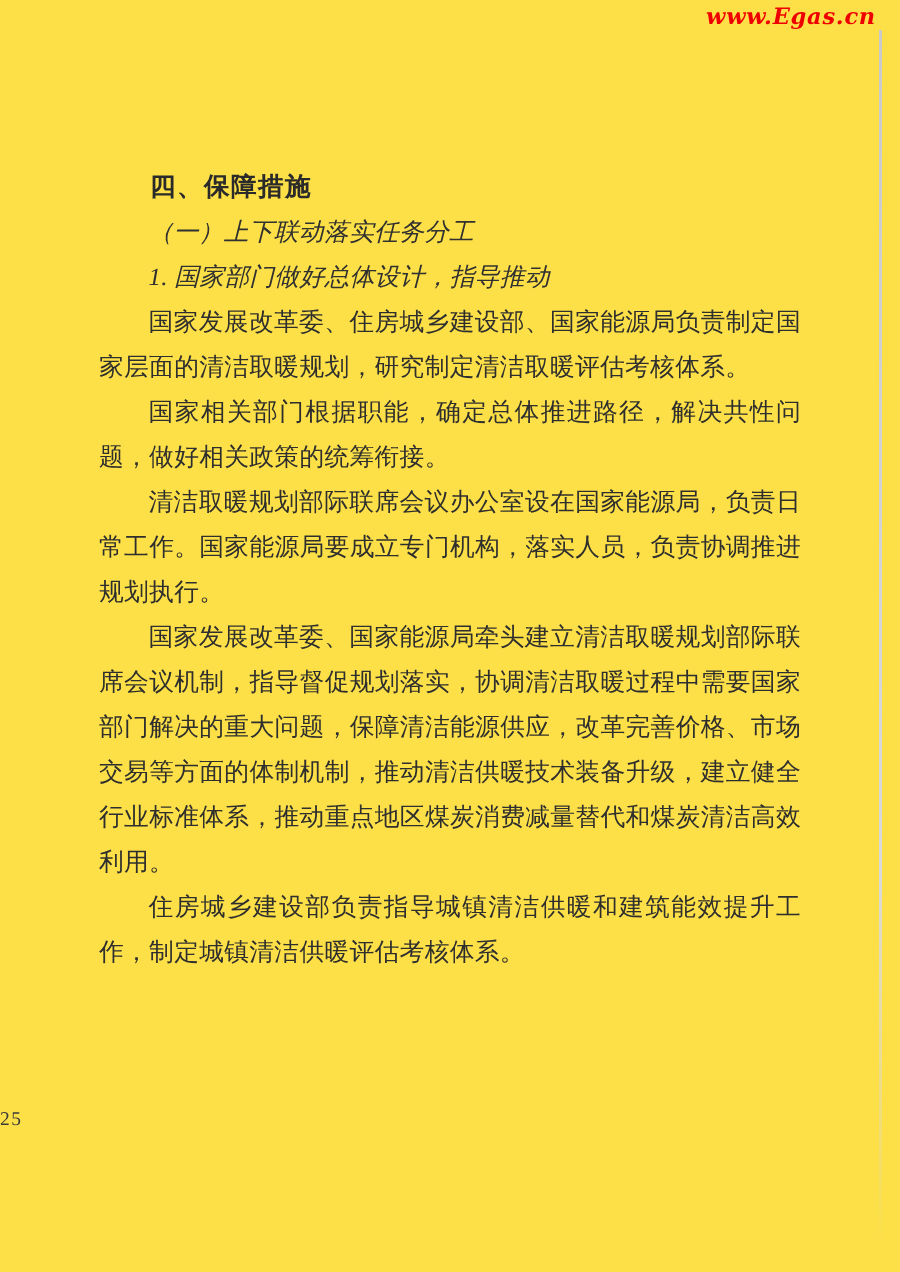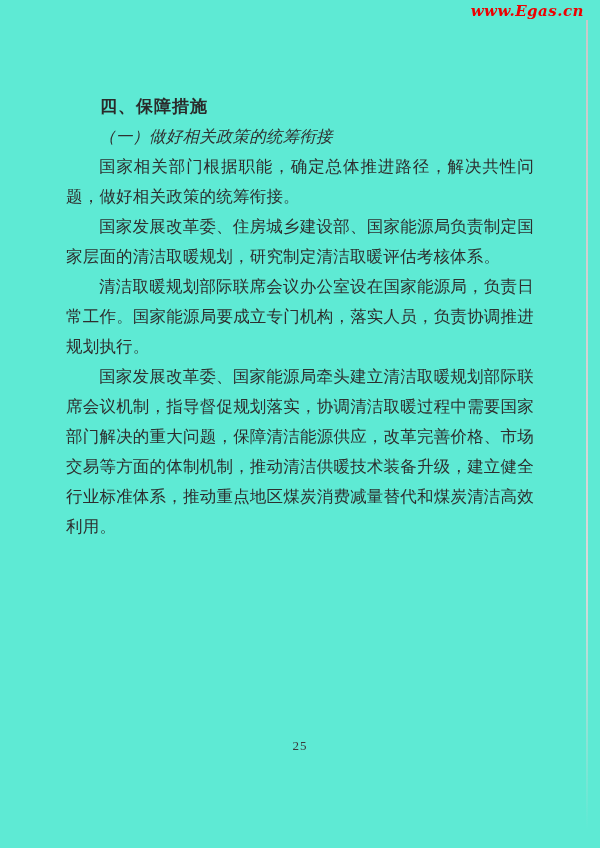--- a/index.html
+++ b/index.html
@@ -1,19 +1,19 @@
 <!DOCTYPE html>
 <html><head>
 <meta charset="utf-8">
 <style>
   html,body { margin:0; padding:0; background:#ffffff; }
   .page {
     position:relative;
     width:600px; height:848px;
-    background:#5eead4;
+    background:#fde047;
     overflow:hidden;
     font-family:"Liberation Serif","DejaVu Serif",serif;
     color:#2e2e2e;
   }
   .watermark {
     position:absolute;
     top:2px; right:16px;
     font-family:"DejaVu Serif","Liberation Serif",serif;
     font-style:italic;
     font-weight:bold;
@@ -22,21 +22,21 @@
     letter-spacing:0.5px;
   }
   .vline {
     position:absolute;
     right:12px; top:20px;
     width:2px; height:810px;
     background:linear-gradient(to bottom, #c9c9c9 0%, #d9d9d9 70%, rgba(217,217,217,0) 100%);
   }
   .content {
     position:absolute;
-    left:66px; top:92px;
+    left:66px; top:110px;
     width:468px;
     font-size:16.5px;
     line-height:30px;
     letter-spacing:0.2px;
     text-align:justify;
   }
   .h1 {
     margin:0;
     font-family:"Liberation Sans","DejaVu Sans",sans-serif;
     font-weight:bold;
@@ -52,36 +52,38 @@
   .kai {
     margin:0;
     text-indent:2em;
     font-style:italic;
     color:#303030;
   }
   .pagenum {
     position:absolute;
     top:738px; left:0;
     width:100%;
-    text-align:center;
+    text-align:left;
     font-size:13px;
     letter-spacing:1px;
     color:#3a3a3a;
   }
 </style>
 </head>
 <body>
 
 <div class="page">
   <div class="watermark">www.Egas.cn</div>
   <div class="vline"></div>
 
   <div class="content">
     <h2 class="h1">四、保障措施</h2>
-    <p class="kai">（一）做好相关政策的统筹衔接</p>
+    <p class="kai">（一）上下联动落实任务分工</p>
+    <p class="kai">1. 国家部门做好总体设计，指导推动</p>
+    <p class="para">国家发展改革委、住房城乡建设部、国家能源局负责制定国家层面的清洁取暖规划，研究制定清洁取暖评估考核体系。</p>
     <p class="para">国家相关部门根据职能，确定总体推进路径，解决共性问题，做好相关政策的统筹衔接。</p>
-    <p class="para">国家发展改革委、住房城乡建设部、国家能源局负责制定国家层面的清洁取暖规划，研究制定清洁取暖评估考核体系。</p>
     <p class="para">清洁取暖规划部际联席会议办公室设在国家能源局，负责日常工作。国家能源局要成立专门机构，落实人员，负责协调推进规划执行。</p>
     <p class="para">国家发展改革委、国家能源局牵头建立清洁取暖规划部际联席会议机制，指导督促规划落实，协调清洁取暖过程中需要国家部门解决的重大问题，保障清洁能源供应，改革完善价格、市场交易等方面的体制机制，推动清洁供暖技术装备升级，建立健全行业标准体系，推动重点地区煤炭消费减量替代和煤炭清洁高效利用。</p>
+    <p class="para">住房城乡建设部负责指导城镇清洁供暖和建筑能效提升工作，制定城镇清洁供暖评估考核体系。</p>
   </div>
 
   <div class="pagenum">25</div>
 </div>
 
 </body></html>

